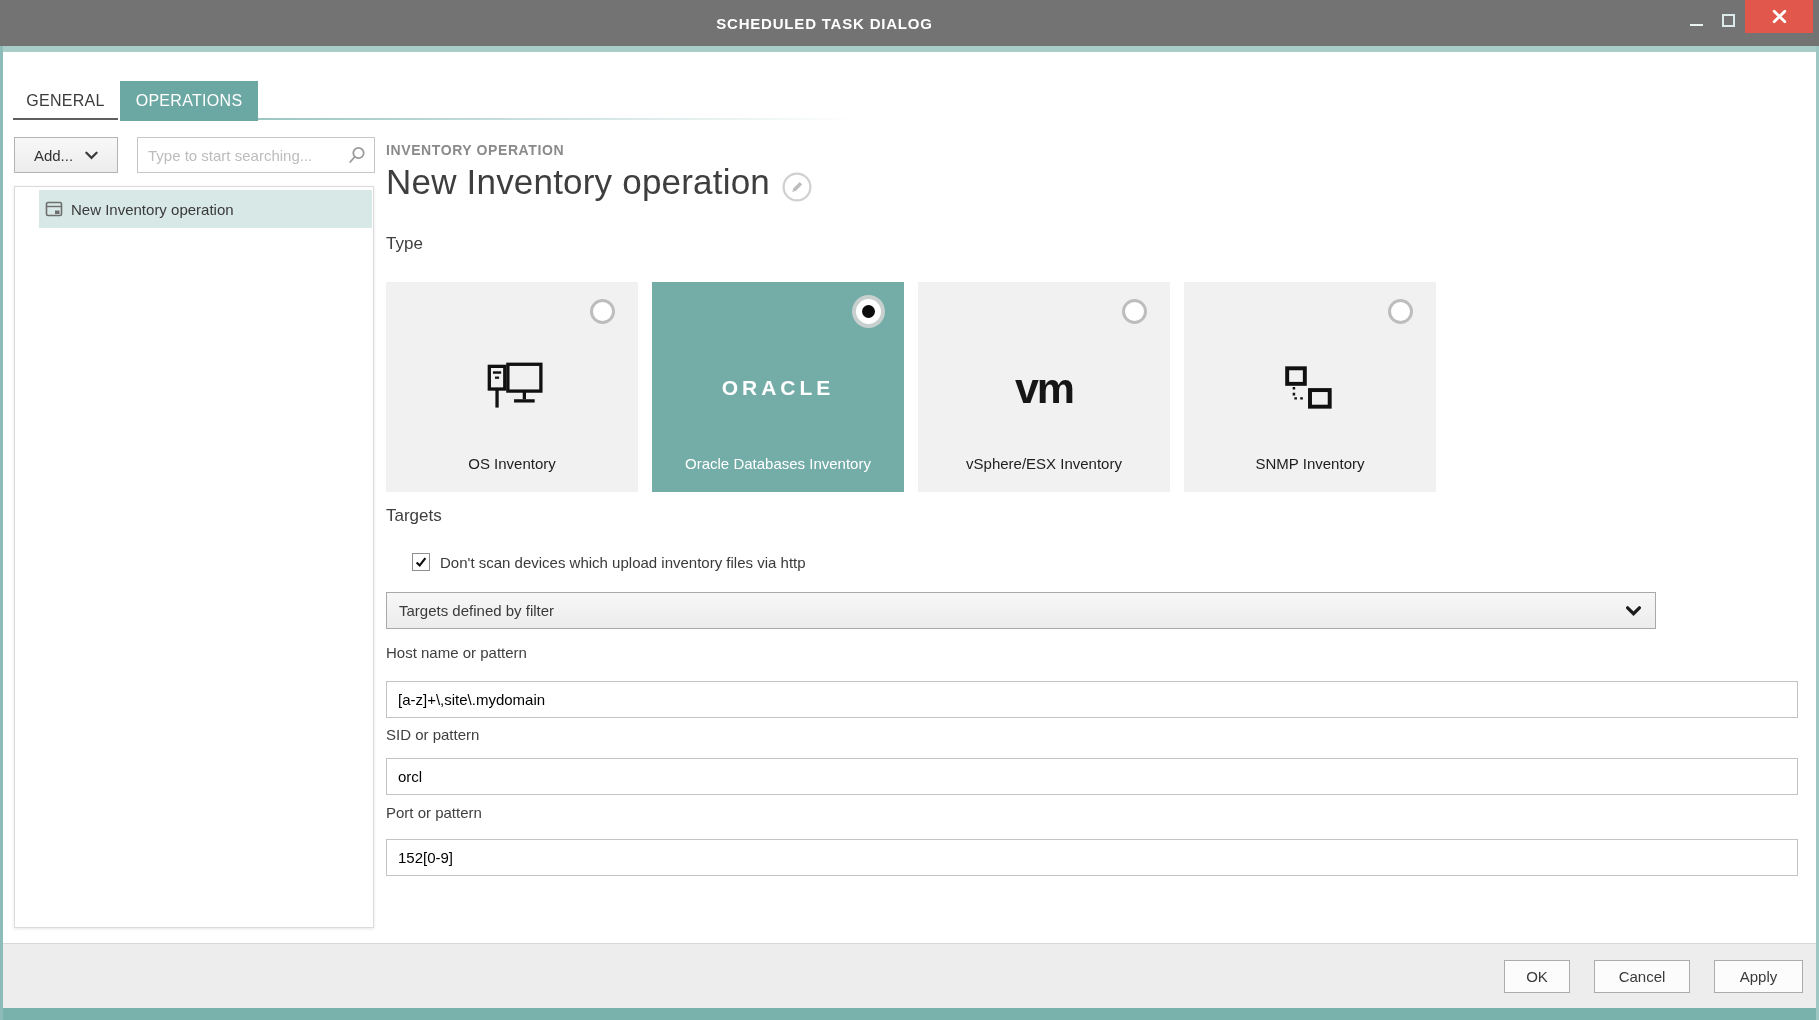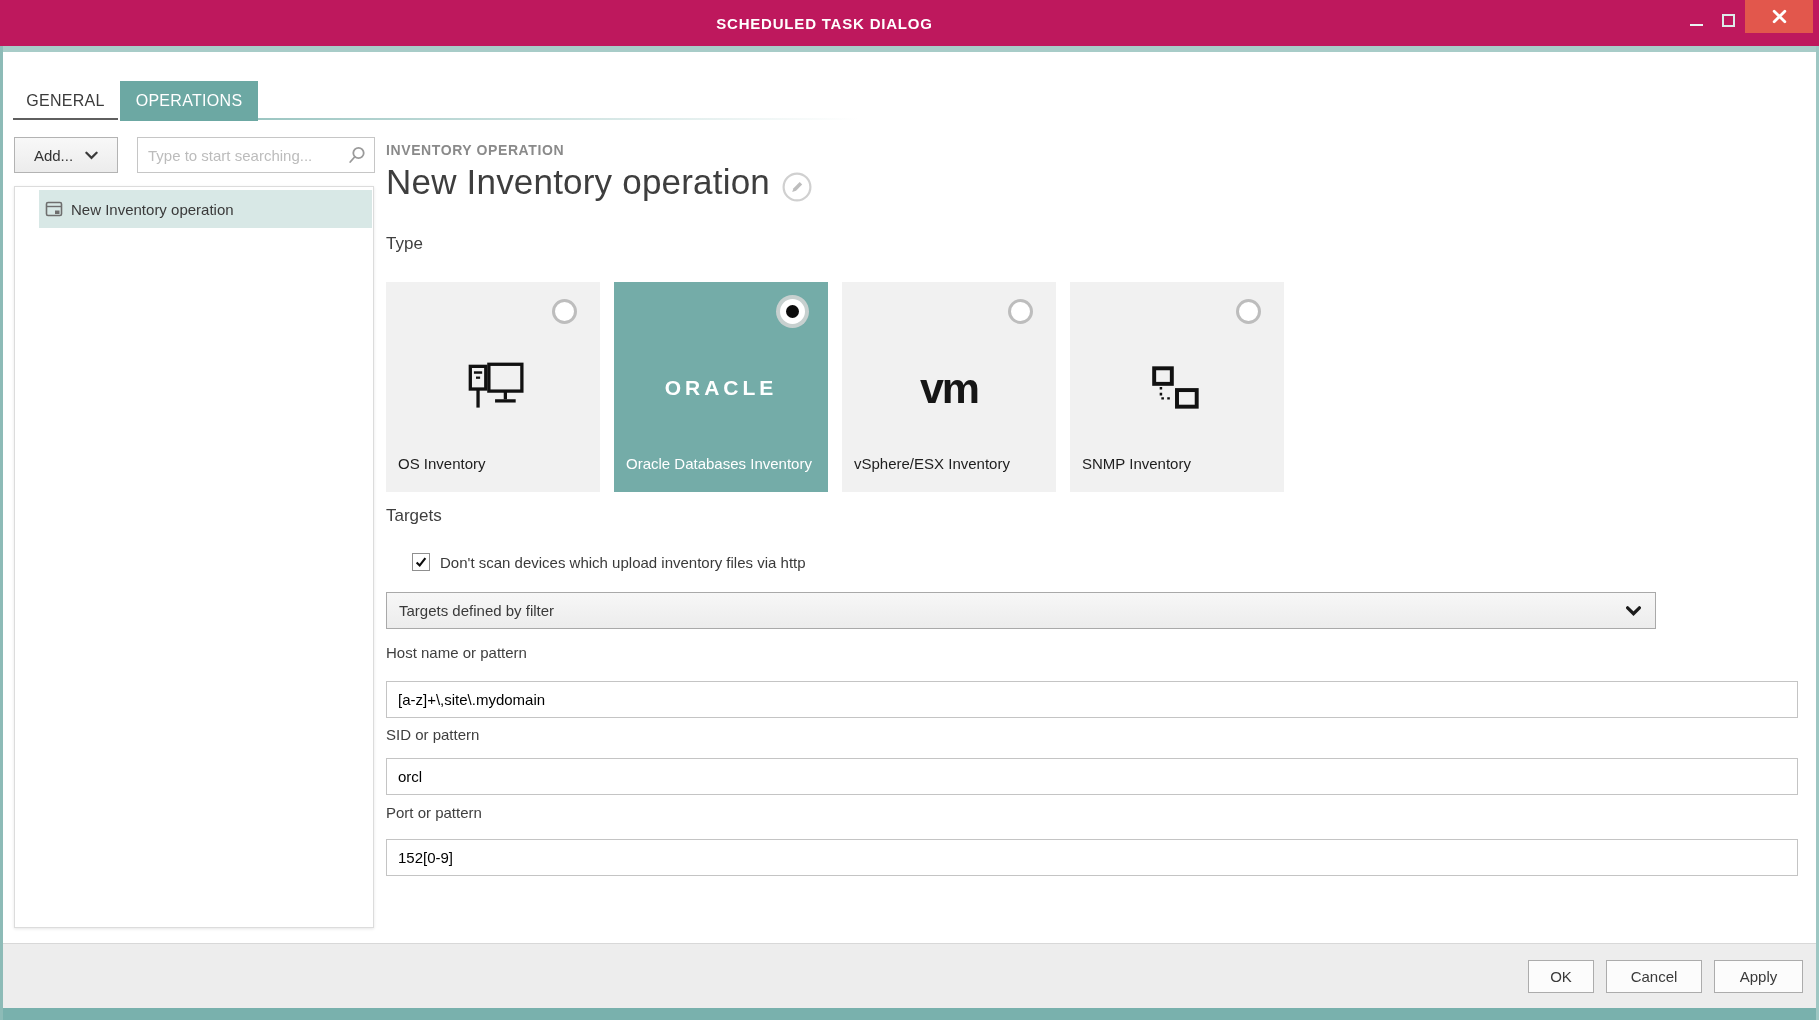--- a/index.html
+++ b/index.html
@@ -7,21 +7,21 @@
   body { font-family:"Liberation Sans", sans-serif; }
 
   .window {
     position:relative; width:1819px; height:1020px; background:#ffffff;
     overflow:hidden;
   }
 
   
   .titlebar {
     position:absolute; left:0; top:0; width:100%; height:46px;
-    background:#be185d; display:flex; align-items:stretch;
+    background:#737373; display:flex; align-items:stretch;
   }
   .titlebar-title {
     flex:1; display:flex; align-items:center; justify-content:center;
     color:#ffffff; font-size:15px; font-weight:bold; letter-spacing:.8px;
   }
   .win-controls { width:170px; display:flex; align-items:flex-start; justify-content:flex-end; }
   .win-btn { display:flex; align-items:center; justify-content:center; cursor:default; }
   .btn-min   { width:30px; height:40px; }
   .btn-min .glyph { width:13px; height:2px; background:#e9f3f2; margin-top:10px; }
   .btn-max   { width:34px; height:40px; }
@@ -88,41 +88,41 @@
   .page-title { font-size:35px; font-weight:300; color:#3e3e3e; letter-spacing:.2px; }
   .edit-icon { margin-top:10px; }
 
   .section-heading { position:absolute; left:386px; font-size:17px; font-weight:300; color:#3f3f3f; }
   .heading-type    { top:234px; }
   .heading-targets { top:506px; }
 
   
   .tiles { position:absolute; left:386px; top:282px; display:flex; gap:14px; }
   .tile {
-    position:relative; width:214px; height:210px; background:#f1f1f1; cursor:pointer;
+    position:relative; width:252px; height:210px; background:#f1f1f1; cursor:pointer;
   }
   .tile.selected { background:#74aca8; }
   .tile-radio {
     position:absolute; top:17px; right:23px; width:25px; height:25px; border-radius:50%;
     background:#ffffff; border:3px solid #bdbdbd;
   }
   .tile.selected .tile-radio {
     border:3px solid #ffffff; box-shadow:0 0 0 4px rgba(214,214,214,.85);
     display:flex; align-items:center; justify-content:center;
   }
   .tile.selected .tile-radio::after {
     content:""; width:13px; height:13px; border-radius:50%; background:#0c0c0c;
   }
   .tile-iconzone {
     position:absolute; left:0; top:70px; width:100%; height:72px;
     display:flex; align-items:center; justify-content:center;
   }
   .tile-label {
     position:absolute; left:12px; right:12px; bottom:18px;
-    font-size:15px; line-height:21px; color:#1d1d1d;
+    text-align:center; font-size:15px; line-height:21px; color:#1d1d1d;
   }
   .tile.selected .tile-label { color:#ffffff; }
   .oracle-wordmark { color:#ffffff; font-size:21px; font-weight:bold; letter-spacing:4px; }
   .vm-logo { color:#161616; font-size:43px; font-weight:800; letter-spacing:-2px; line-height:1; }
 
   
   .checkbox-row {
     position:absolute; left:386px; top:553px; display:flex; align-items:center; gap:10px;
     font-size:15px; color:#3a3a3a; cursor:pointer;padding-left:26px;
   }
@@ -151,21 +151,21 @@
     padding:0 11px;
   }
   .field-host { top:681px; }
   .field-sid  { top:758px; }
   .field-port { top:839px; }
 
   
   .footer-bar {
     position:absolute; left:0; top:943px; width:100%; height:65px;
     background:#ededed; border-top:1px solid #d8d8d8;
-    display:flex; align-items:center; justify-content:flex-end; gap:12px;
+    display:flex; align-items:center; justify-content:flex-end; gap:24px;
     padding-right:16px; z-index:20;
   }
   .footer-btn {
     height:33px; background:#fcfcfc; border:1px solid #acacac;
     font-family:"Liberation Sans", sans-serif; font-size:15px; color:#3a3a3a;
     display:flex; align-items:center; justify-content:center; cursor:pointer;
   }
   .btn-ok { width:66px; } .btn-cancel { width:96px; } .btn-apply { width:89px; }
 </style>
 </head>

